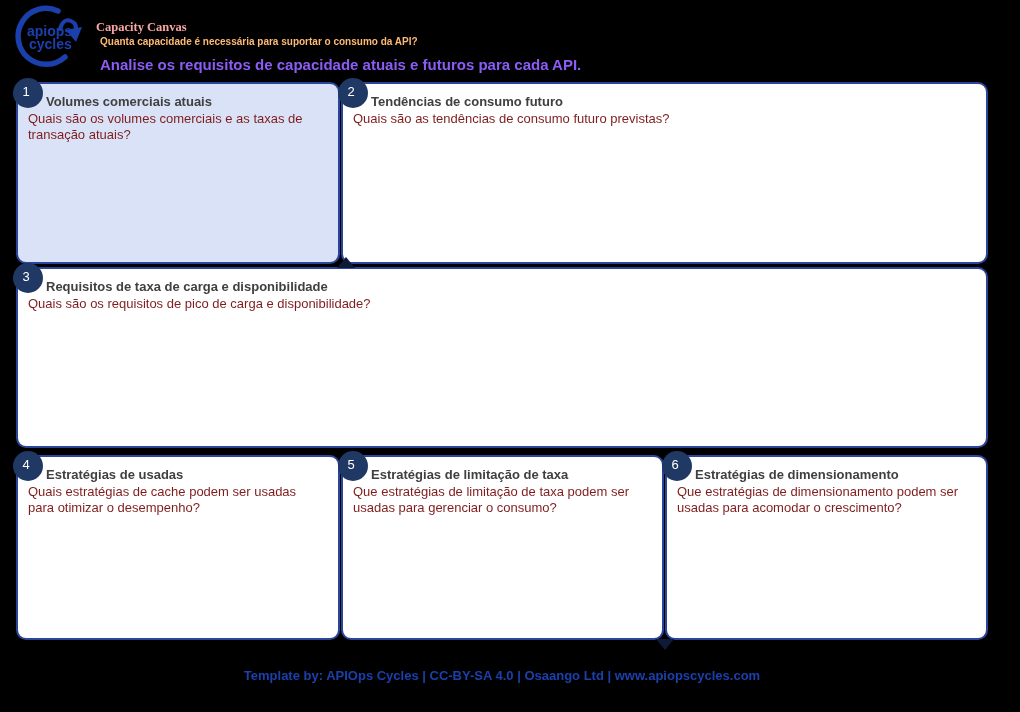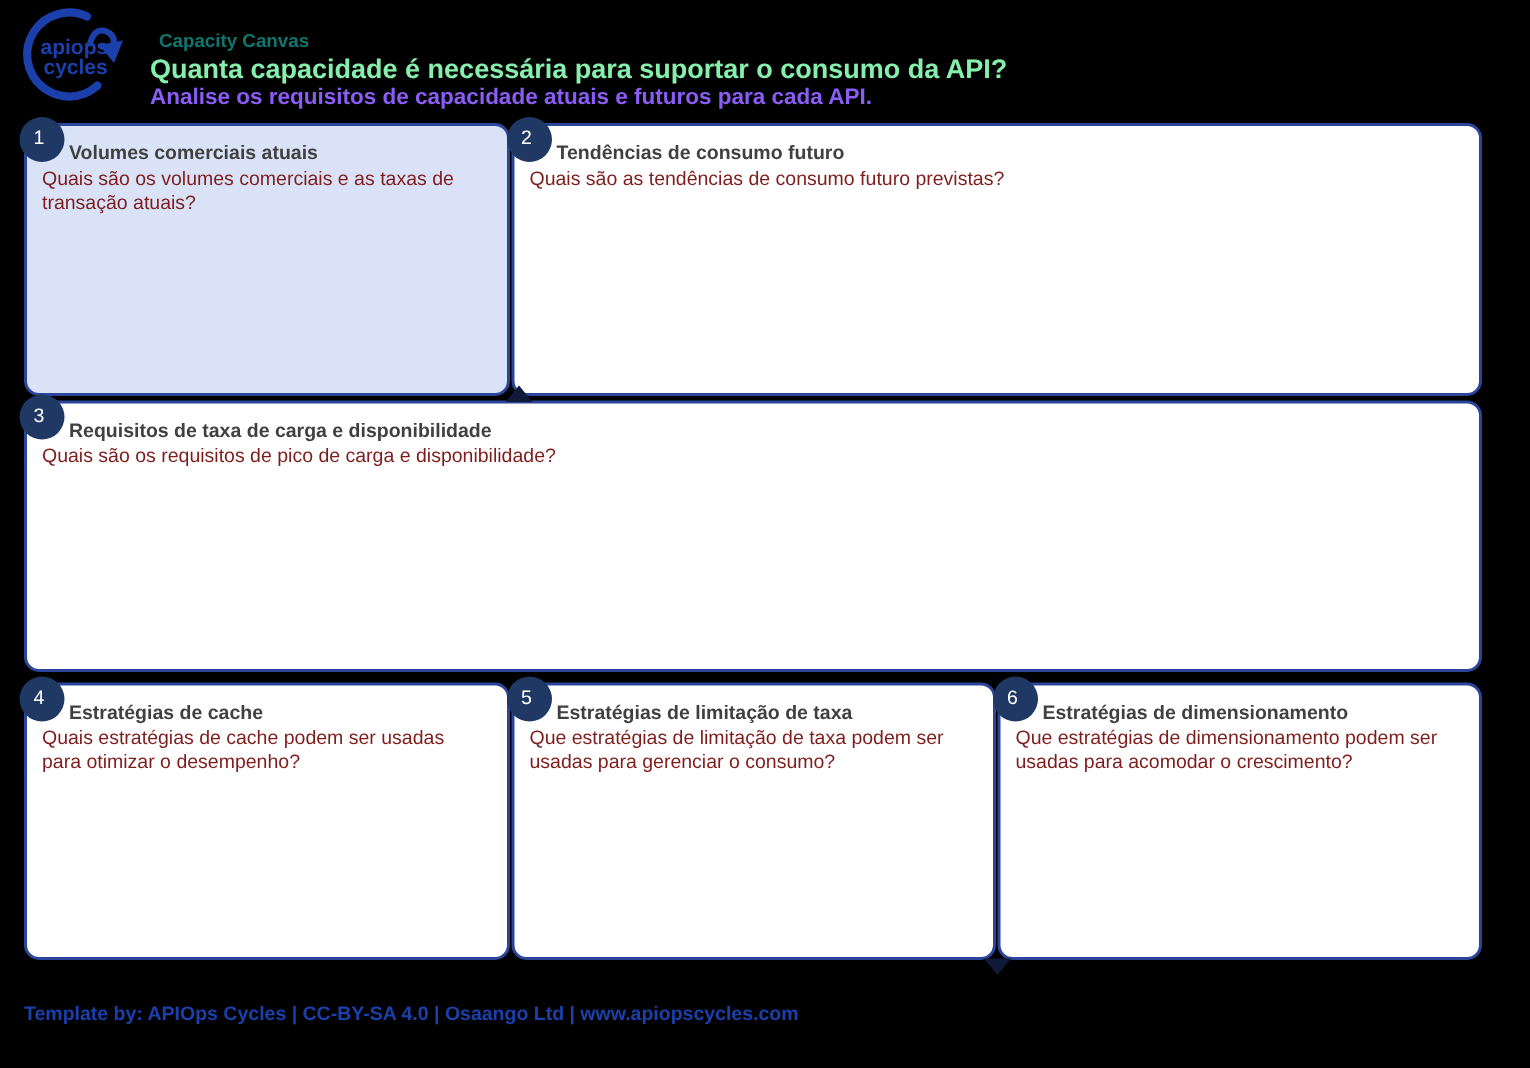--- a/index.html
+++ b/index.html
@@ -4,22 +4,22 @@
 <style>
   html, body { margin:0; padding:0; background:#000; }
   body {
     position:relative; width:1020px; height:712px; overflow:hidden;
     font-family:"Liberation Sans","DejaVu Sans",sans-serif;
     -webkit-font-smoothing:antialiased;
   }
 
   
   .logo-svg { position:absolute; left:8px; top:3px; }
-  .hdr-kicker { position:absolute; left:106px; top:20px; font-size:12.5px; font-weight:700; color:#0f766e; }
-  .hdr-title  { position:absolute; left:100px; top:36px; font-size:18px;  font-weight:700; color:#86efac; }
+  .hdr-kicker { position:absolute; left:96px; top:20px; font-size:12.5px; font-weight:700; color:#fca5a5;font-family:Liberation Serif, serif; }
+  .hdr-title  { position:absolute; left:100px; top:36px; font-size:10px;  font-weight:700; color:#fdba74; }
   .hdr-sub    { position:absolute; left:100px; top:56px; font-size:15px;  font-weight:700; color:#8b5cf6; }
 
   
   .box {
     position:absolute; box-sizing:border-box;
     background:#FFFFFF; border:2px solid #2B459B; border-radius:10px;
   }
   .box.highlight { background:#D9E2F6; }
   .b1 { left:16px;  top:82px;  width:324px; height:182px; }
   .b2 { left:341px; top:82px;  width:647px; height:182px; }
@@ -50,21 +50,21 @@
   }
   .tri-down {
     position:absolute; left:656px; top:639px; width:0; height:0;
     border-left:9px solid transparent; border-right:9px solid transparent;
     border-top:11px solid #0E1A38;
   }
 
   
   .footer {
     position:absolute; left:16px; top:668px; width:972px;
-    text-align:left; font-size:13px; font-weight:700; color:#1B40AC;
+    text-align:center; font-size:13px; font-weight:700; color:#1B40AC;
   }
 </style>
 </head>
 <body>
 
 <svg class="logo-svg" width="88" height="68" viewBox="0 0 88 68" aria-hidden="true">
   <path d="M 50 8 A 28 28 0 1 0 57 54" fill="none" stroke="#1B40AC" stroke-width="5.5" stroke-linecap="round"></path>
   <path d="M 52 26 q 3 -11 11 -8 q 7 3 4 11" fill="none" stroke="#1B40AC" stroke-width="4" stroke-linecap="round"></path>
   <polygon points="58,27 74,24 68,39" fill="#1B40AC"></polygon>
   <text x="19" y="33" font-size="14" font-weight="bold" fill="#1B40AC">apiops</text>
@@ -88,21 +88,21 @@
 </div>
 
 <div class="box b3">
   <span class="badge">3</span>
   <div class="box-title">Requisitos de taxa de carga e disponibilidade</div>
   <div class="box-q">Quais são os requisitos de pico de carga e disponibilidade?</div>
 </div>
 
 <div class="box b4">
   <span class="badge">4</span>
-  <div class="box-title">Estratégias de cache</div>
+  <div class="box-title">Estratégias de usadas</div>
   <div class="box-q">Quais estratégias de cache podem ser usadas para otimizar o desempenho?</div>
 </div>
 
 <div class="box b5">
   <span class="badge">5</span>
   <div class="box-title">Estratégias de limitação de taxa</div>
   <div class="box-q">Que estratégias de limitação de taxa podem ser usadas para gerenciar o consumo?</div>
 </div>
 
 <div class="box b6">

